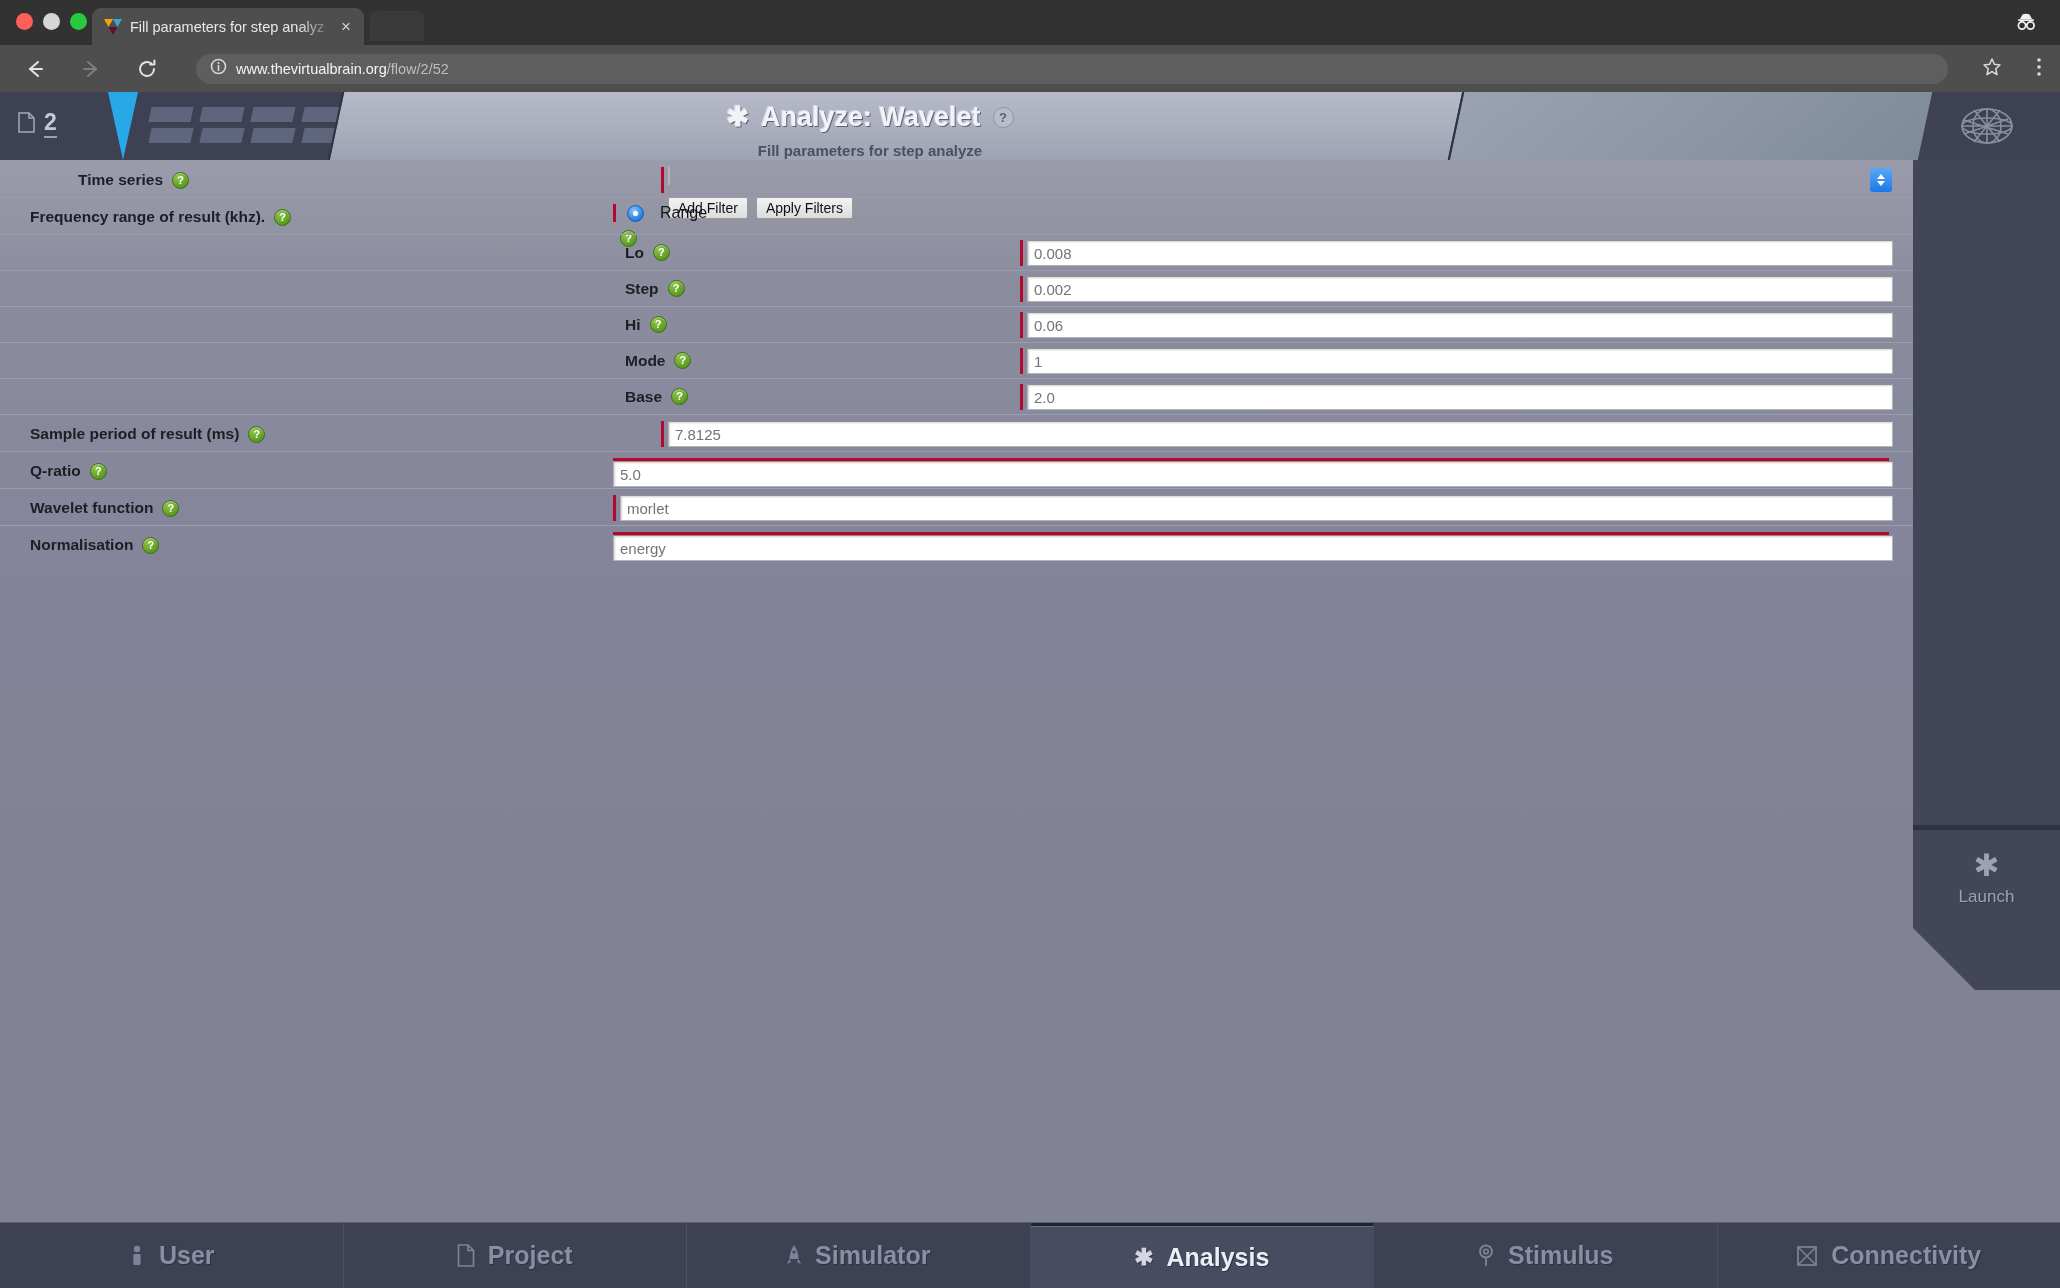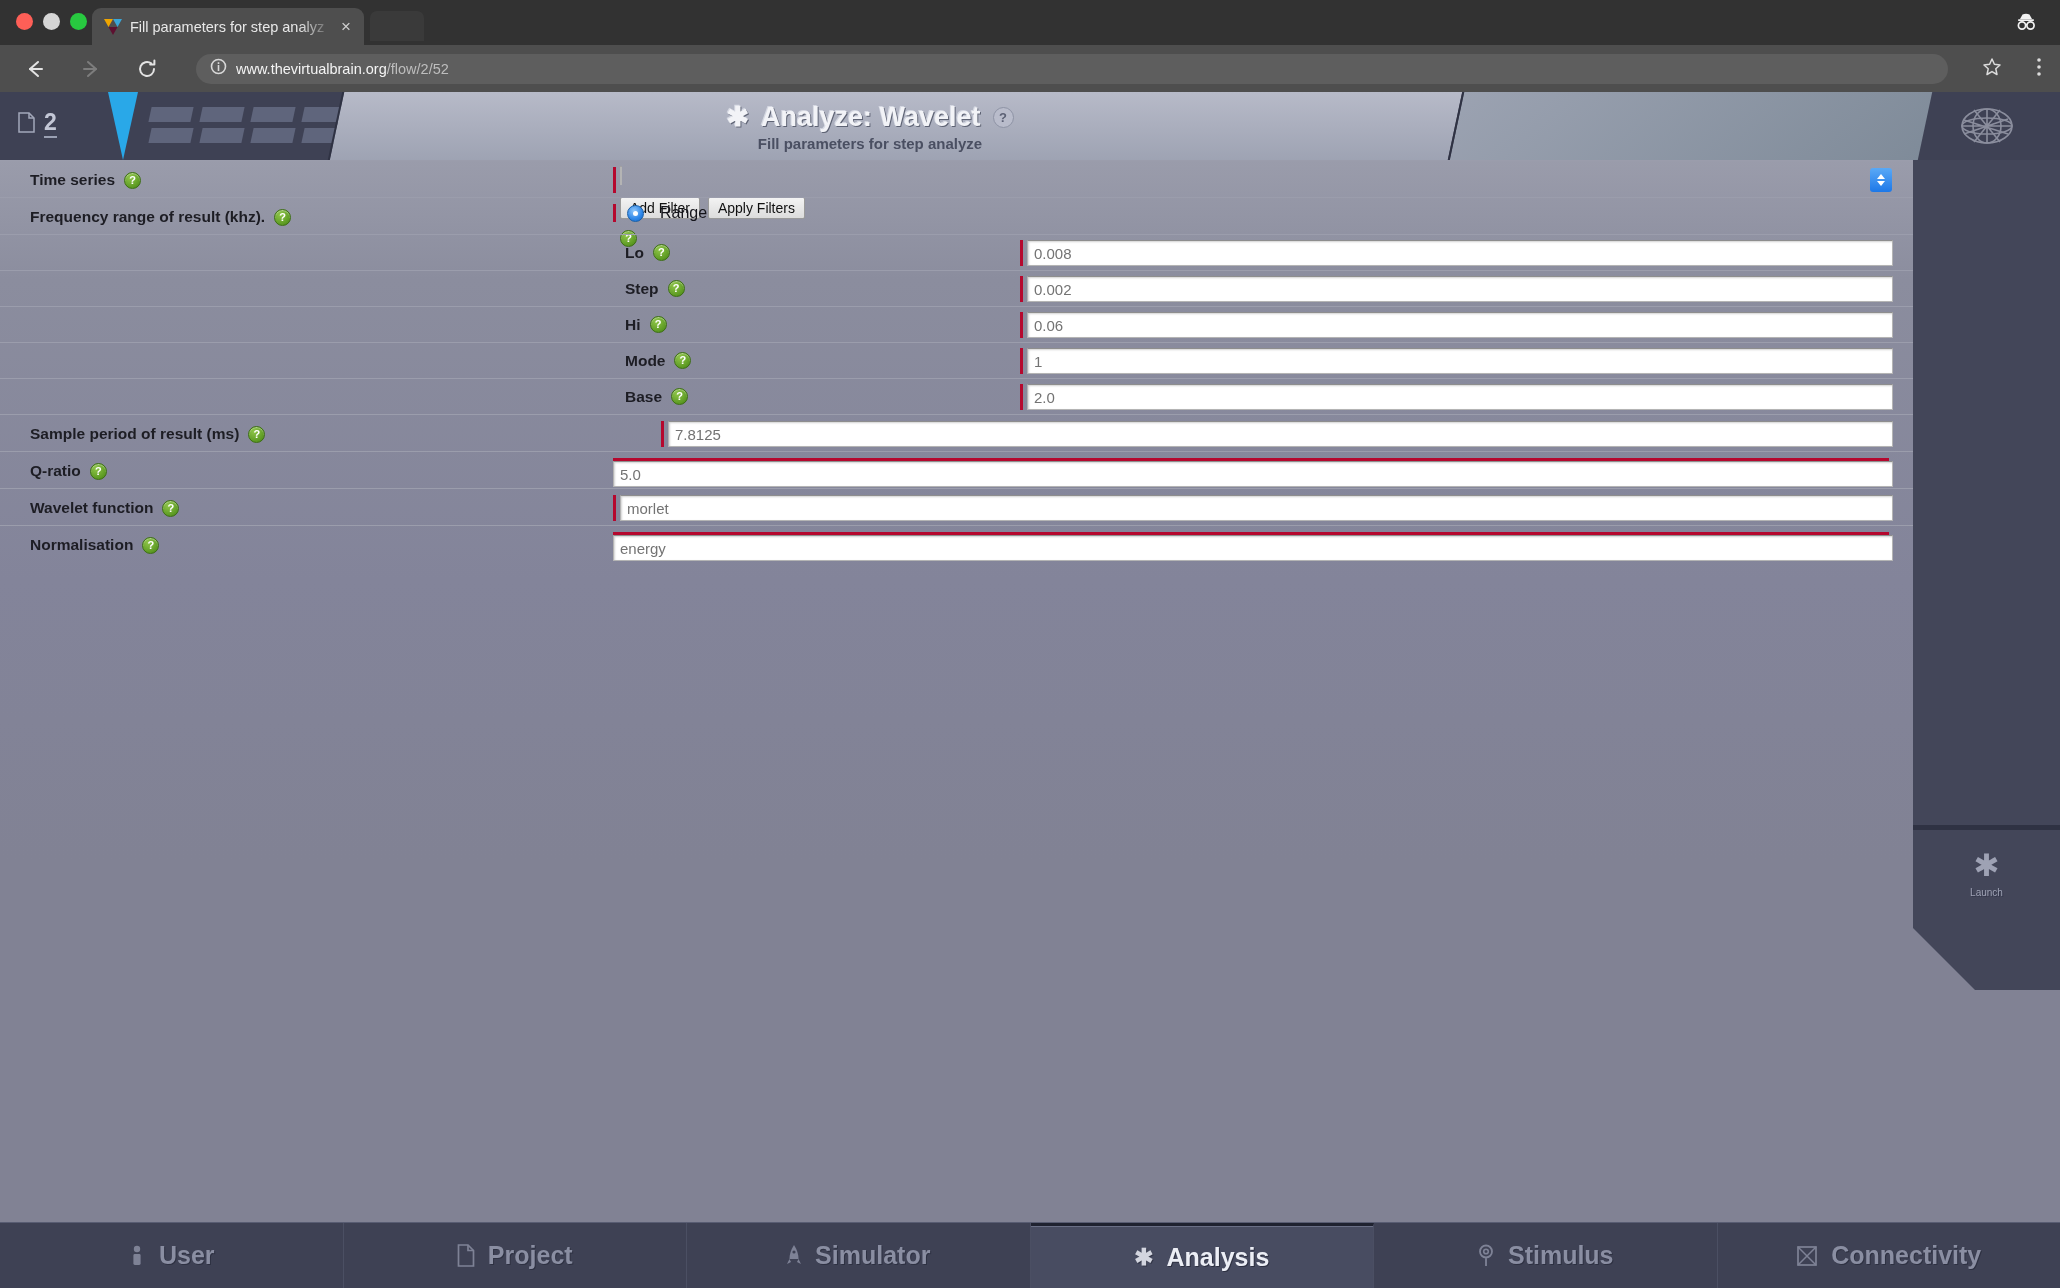--- a/index.html
+++ b/index.html
@@ -115,21 +115,21 @@
   #header-title-block {
     position: absolute; left: 370px; top: 9px; width: 1000px;
     text-align: center; pointer-events: none;
   }
   #header-title {
     font-size: 27px; font-weight: bold; color: #f2f3f7;
     text-shadow: 1px 1px 0 #5e6374, -1px -1px 0 #d5d8e2;
     display: inline-flex; align-items: center; gap: 12px;
   }
   #header-subtitle {
-    font-size: 15px; font-weight: bold; color: #4a4f62; margin-top: 2px;
+    font-size: 15px; font-weight: bold; color: #4a4f62; margin-top: 9px;
   }
   .help-circle {
     display: inline-flex; align-items: center; justify-content: center;
     width: 21px; height: 21px; border-radius: 50%;
     background: #b9bccb; border: 1px solid #8e93a5;
     color: #5c6175; font-size: 13px; font-weight: bold; text-shadow: none;
   }
   #brain-logo { position: absolute; right: 38px; top: 12px; width: 70px; height: 46px; opacity: .55; }
 
   
@@ -138,21 +138,21 @@
     width: 1913px; height: 1062px;
     background: linear-gradient(180deg,#9a9cab 0%, #8b8d9e 120px, #83849a 420px, #818294 700px);
   }
   .field-row {
     position: relative;
     display: flex; align-items: flex-start;
     border-top: 1px solid #9b9dac;
     min-height: 36px;
     padding: 0;
   }
-  .field-row:first-child { border-top: 1px solid #9b9dac; }
+  .field-row:first-child { border-top: 1px solid #9b9dac; margin-left: 48px; }
   .field-label {
     flex: 0 0 auto; padding: 10px 0 8px 30px;
     font-size: 15.5px; font-weight: bold; color: #1d1d24;
     display: flex; align-items: center; gap: 9px; white-space: nowrap;
   }
   .help-badge {
     display: inline-flex; align-items: center; justify-content: center;
     width: 17px; height: 17px; border-radius: 50%;
     background: radial-gradient(circle at 35% 30%, #8fc549 0%, #5c9a22 70%, #3f7414 100%);
     border: 1px solid #3c6f12;
@@ -223,21 +223,21 @@
     width: 147px; height: 830px;
     background: #434659;
     clip-path: polygon(0 0, 100% 0, 100% 100%, 62px 100%, 0 calc(100% - 62px));
   }
   #launch-divider { position: absolute; left: 0; top: 665px; width: 100%; height: 5px; background: #2f3243; }
   #launch-button {
     position: absolute; left: 0; top: 690px; width: 147px;
     display: flex; flex-direction: column; align-items: center; gap: 6px;
   }
   #launch-gear { color: #9ea2b4; font-size: 31px; line-height: 1; }
-  #launch-label { color: #9ea2b4; font-size: 10px; text-shadow: 1px 1px 0 #33364a; }
+  #launch-label { color: #9ea2b4; font-size: 17px; text-shadow: 1px 1px 0 #33364a; }
 
   
   #bottom-nav {
     position: absolute; left: 0; bottom: 0;
     width: 2060px; height: 66px;
     background: #3e4154;
     display: flex; align-items: stretch;
     border-top: 1px solid #585c72;
   }
   .nav-item {

